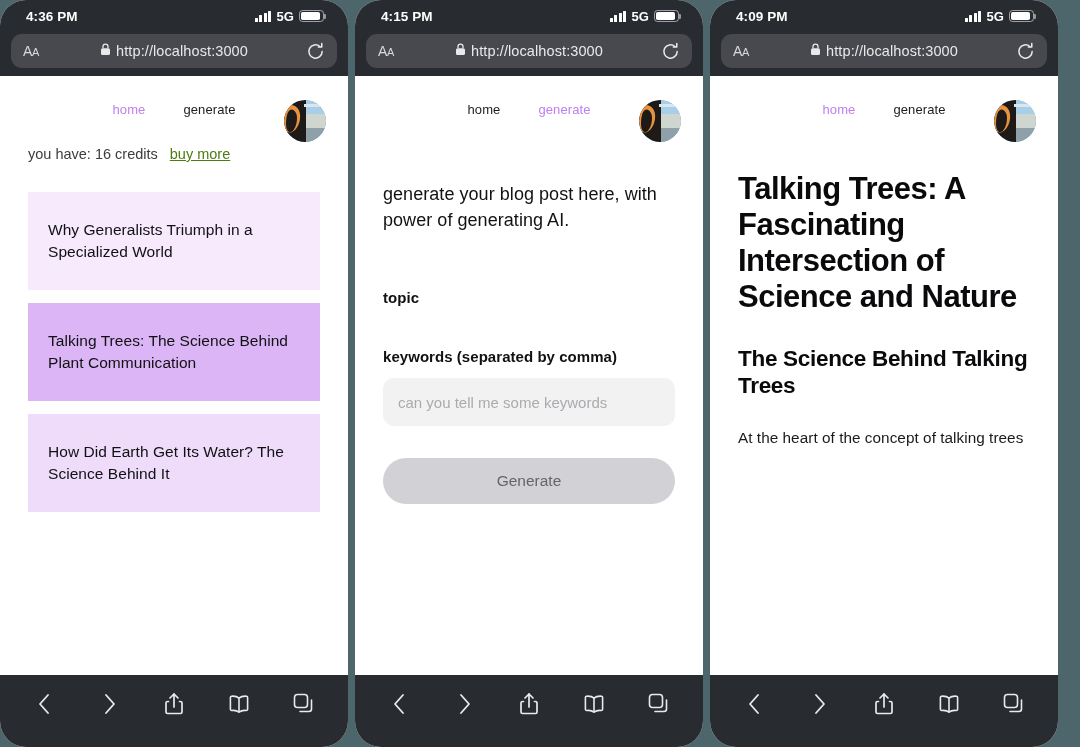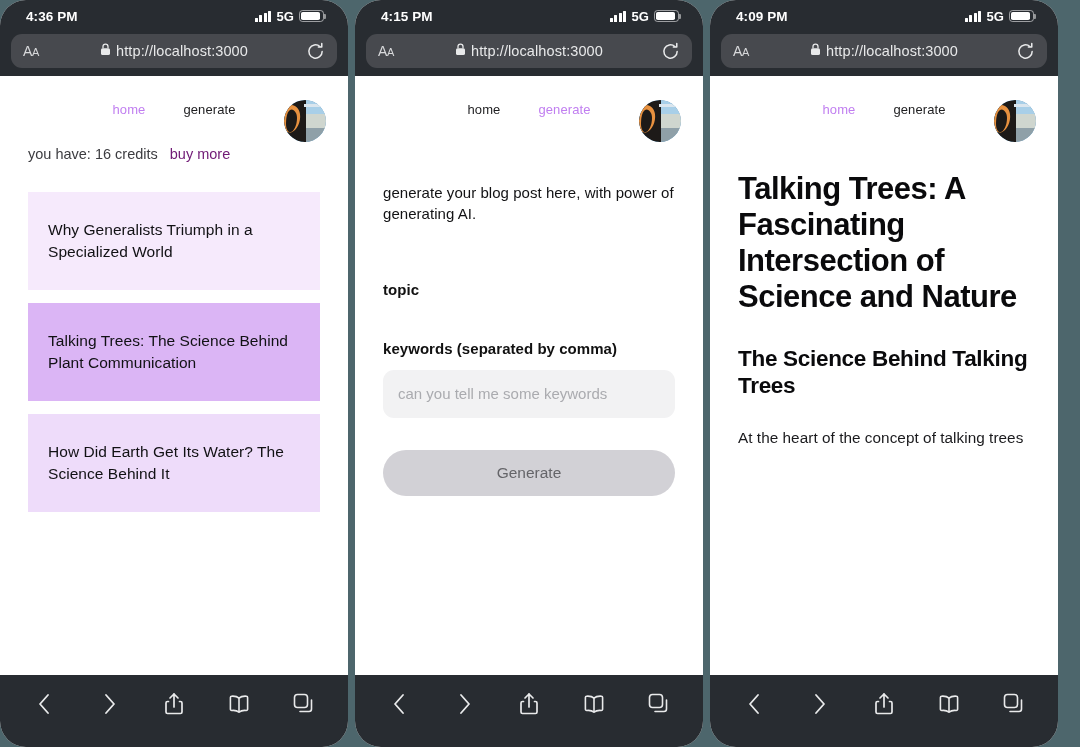--- a/index.html
+++ b/index.html
@@ -213,21 +213,22 @@
   }
   .credits-row {
     display: flex;
     align-items: baseline;
     gap: 12px;
     margin-top: 19px;
     font-size: 14.5px;
     color: #3c3c40;
   }
   .buy-more {
-    color: #701a75;
+    color: #4d7c0f;
+    text-decoration: underline;
     cursor: pointer;
   }
   .card-list { margin-top: 30px; display: flex; flex-direction: column; gap: 13px; }
   .article-card {
     border-radius: 0;
     padding: 22px 20px;
     min-height: 98px;
     display: flex;
     align-items: center;
     cursor: pointer;
@@ -236,21 +237,21 @@
     font-size: 15.5px;
     line-height: 1.45;
     color: #111114;
     letter-spacing: 0.05px;
   }
 
   
   .gen-wrap { padding: 0 28px; }
   .gen-intro {
     margin-top: 55px;
-    font-size: 15px;
+    font-size: 18px;
     line-height: 1.42;
     color: #121214;
     letter-spacing: 0.05px;
   }
   .field-label {
     margin-top: 56px;
     font-size: 15px;
     font-weight: bold;
     color: #111;
     letter-spacing: 0.05px;

